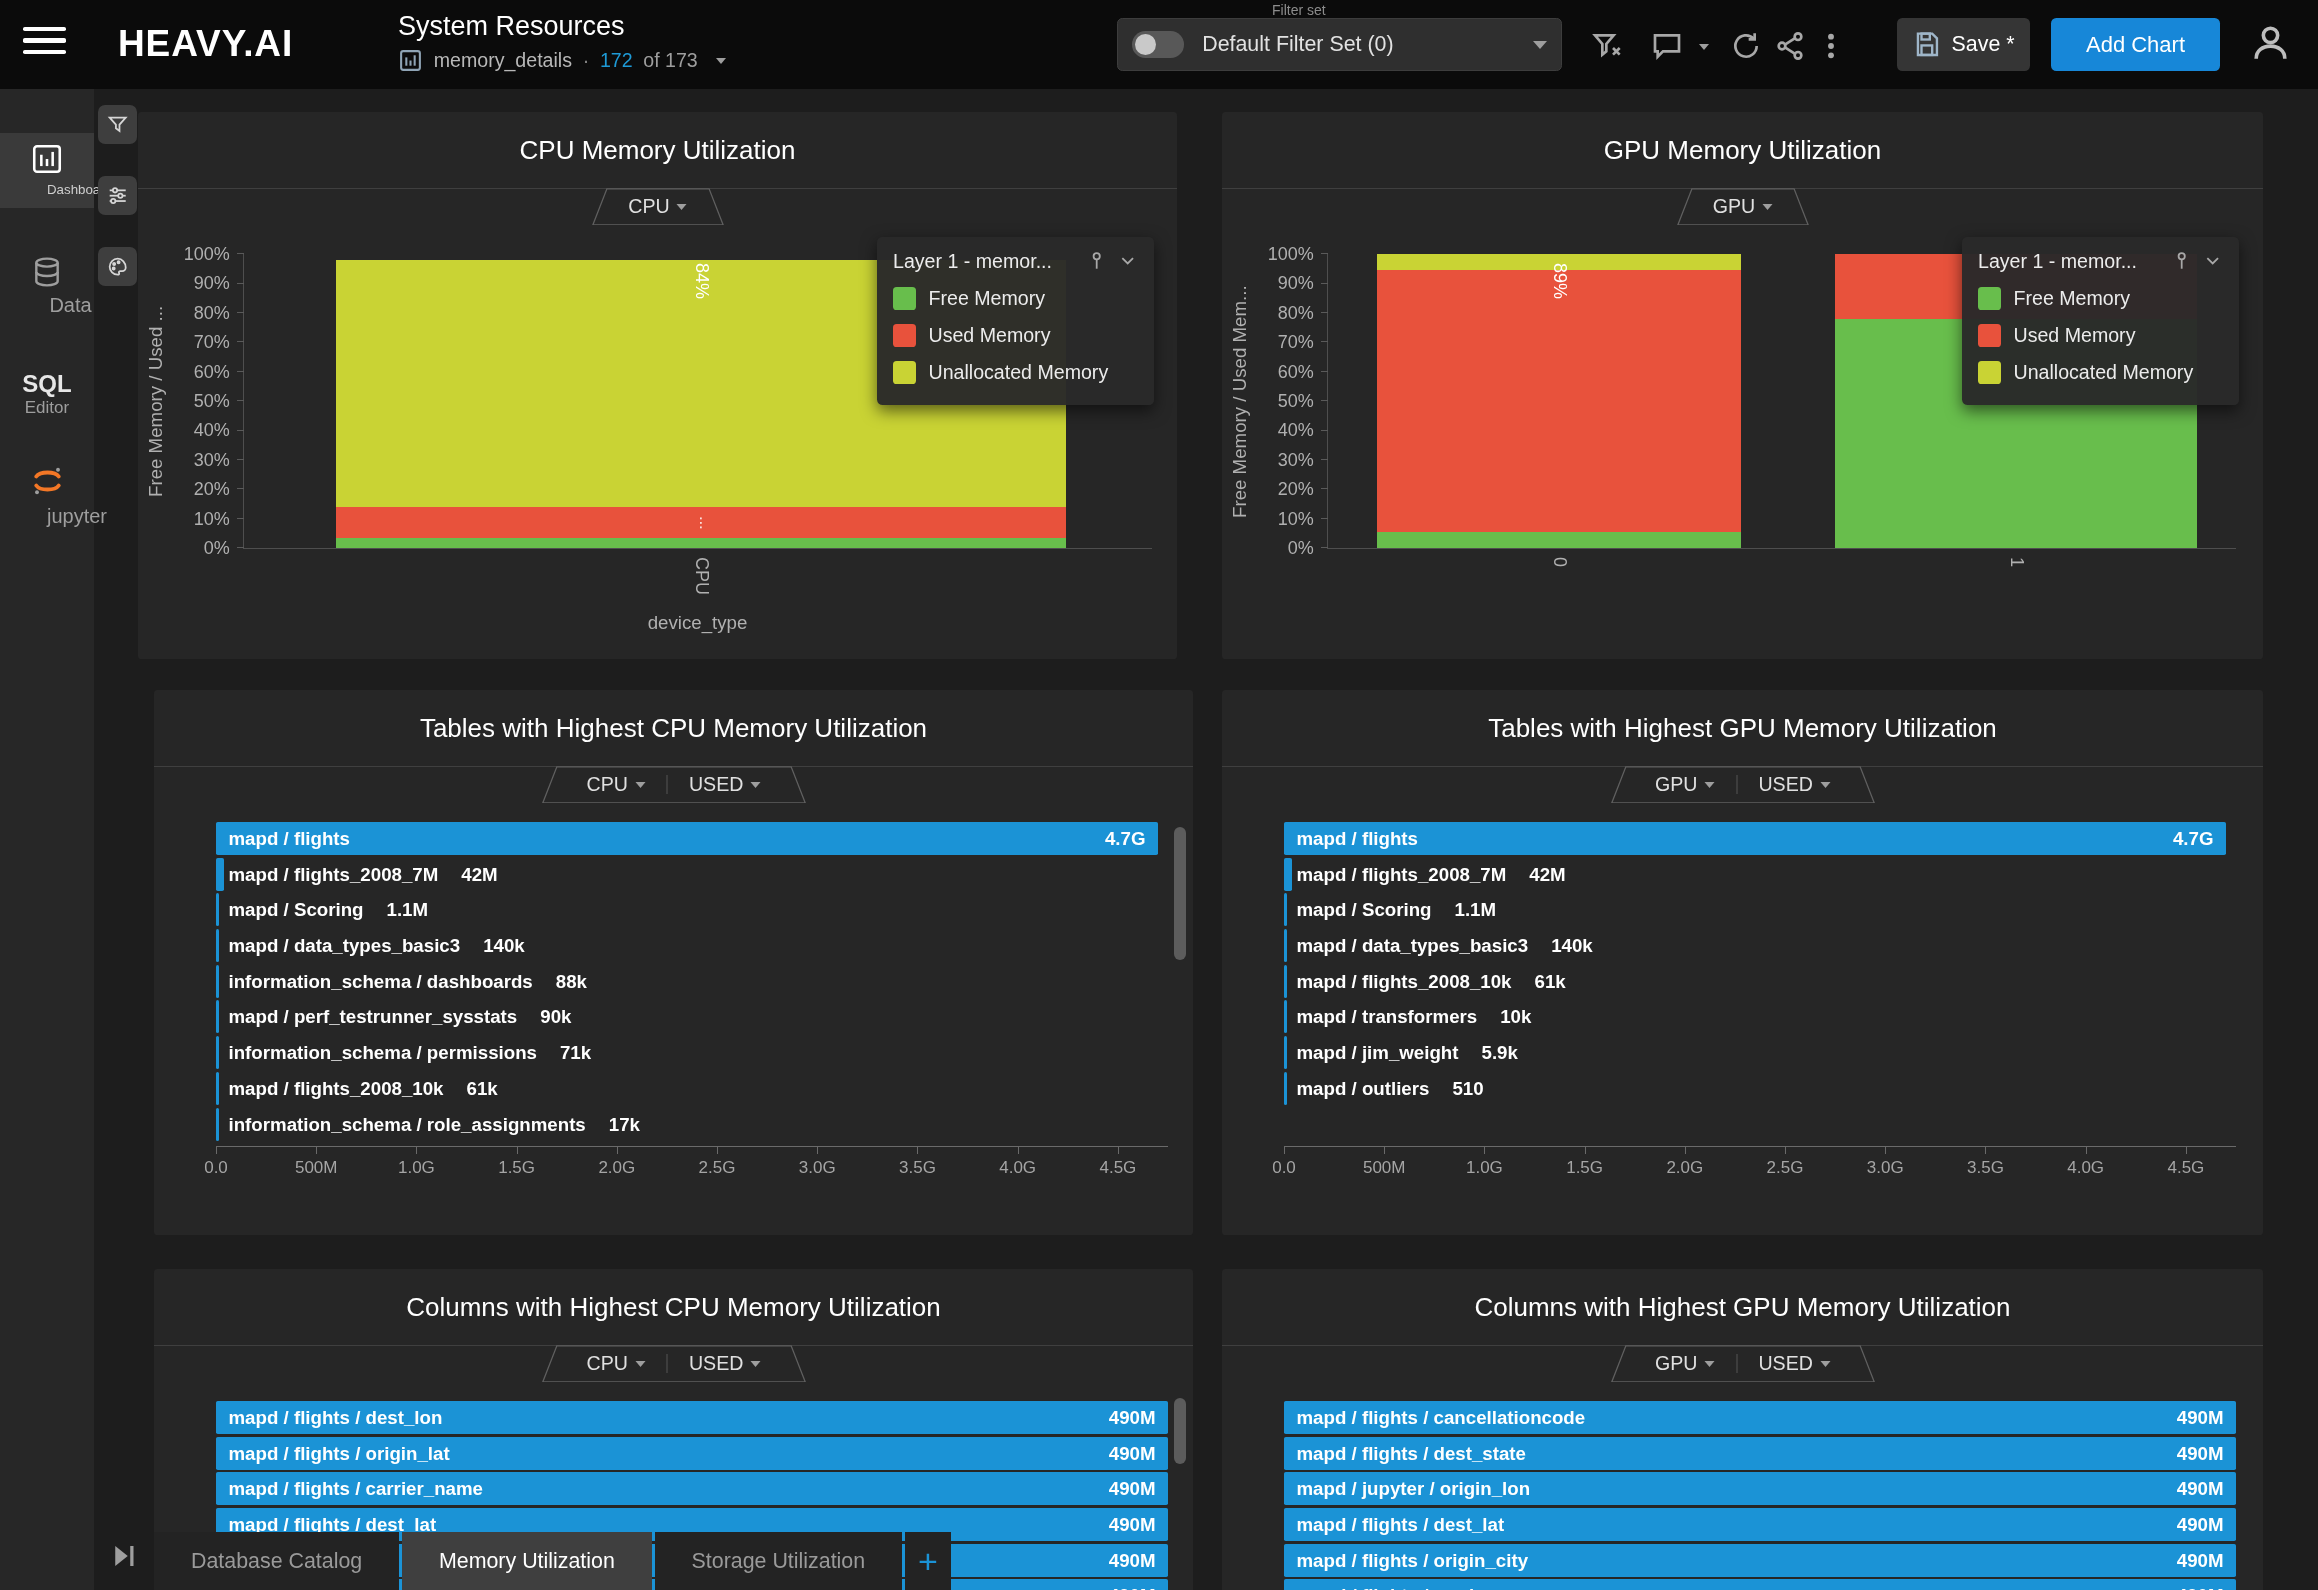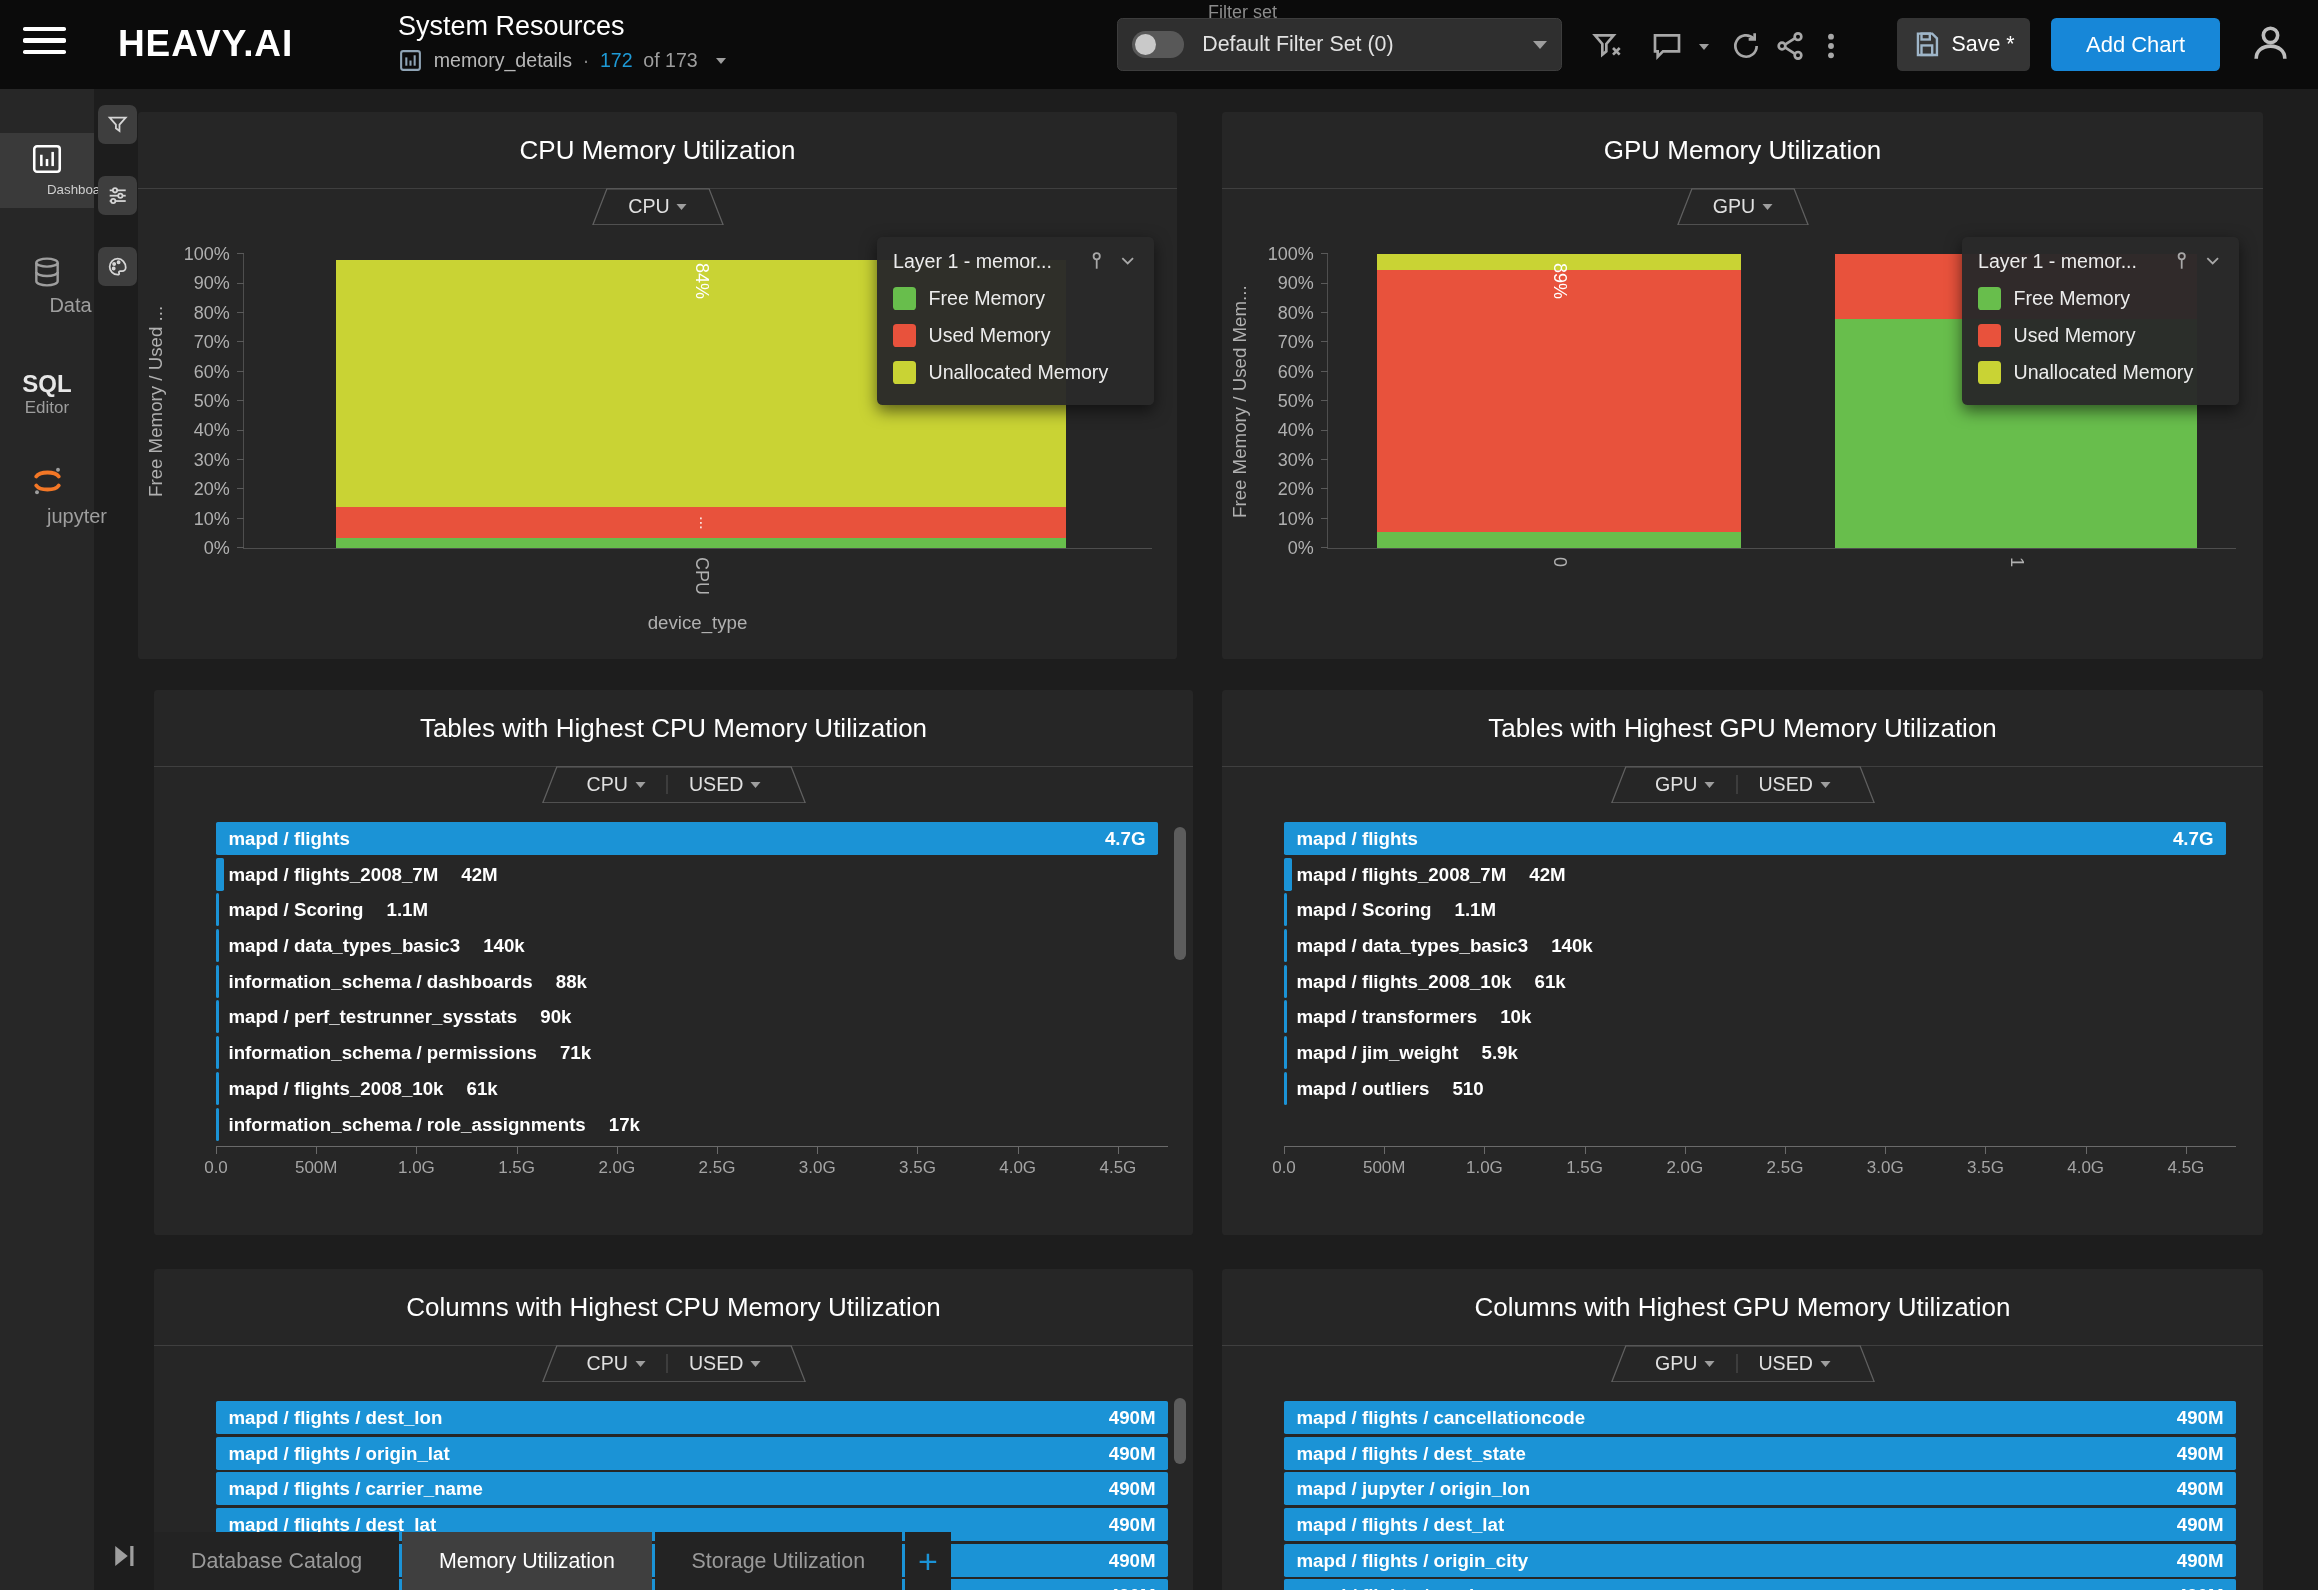--- a/index.html
+++ b/index.html
@@ -13,21 +13,21 @@
   .brand { position:absolute; left:118px; top:23px; font-size:37px; font-weight:800; color:#fff; letter-spacing:0.9px; }
   .page-title { position:absolute; left:398px; top:10.7px; font-size:27px; color:#fff; }
   .breadcrumb { position:absolute; left:398px; top:48px; display:flex; align-items:center; gap:10.7px; }
   .bc-name { font-size:19.6px; color:#b8b8b8; }
   .bc-dot { font-size:19.6px; color:#8a8a8a; }
   .bc-index { font-size:19.6px; color:#1E9AD6; }
   .bc-total { font-size:19.6px; color:#9e9e9e; }
   .caret { width:0; height:0; border-left:5.3px solid transparent; border-right:5.3px solid transparent; border-top:6.2px solid #9e9e9e; display:inline-block; margin-left:7.1px; }
   .caret-lg { border-left-width:7.1px; border-right-width:7.1px; border-top-width:8px; }
 
-  .filterset-label { position:absolute; left:1208px; top:1.8px; font-size:18px; color:#8c8c8c; z-index:2; }
+  .filterset-label { position:absolute; left:1272px; top:1.8px; font-size:14px; color:#8c8c8c; z-index:2; }
   .filterset { position:absolute; left:1117px; top:18px; width:445px; height:53px; background:#2f2f2f; border:0.9px solid #3d3d3d; border-radius:5.3px; display:flex; align-items:center; padding:0 14.2px; cursor:pointer; }
   .toggle { position:relative; width:52px; height:27px; border-radius:13.3px; background:#585858; flex:0 0 auto; }
   .toggle .knob { position:absolute; left:2.7px; top:2.7px; width:21.4px; height:21.4px; border-radius:50%; background:#c9c9c9; }
   .filterset-value { font-size:21.4px; color:#e2e2e2; margin-left:18px; flex:1; white-space:nowrap; }
 
   .tb-icon { position:absolute; top:30px; width:32px; height:32px; color:#a8a8a8; cursor:pointer; }
   .tb-icon svg { width:32px; height:32px; }
   .save-btn { position:absolute; left:1897px; top:18px; width:133px; height:53px; background:#353535; border-radius:5.3px; display:flex; align-items:center; justify-content:center; gap:10.7px; cursor:pointer; }
   .save-btn svg { width:28.5px; height:28.5px; }
   .save-label { font-size:21.4px; color:#fff; }

